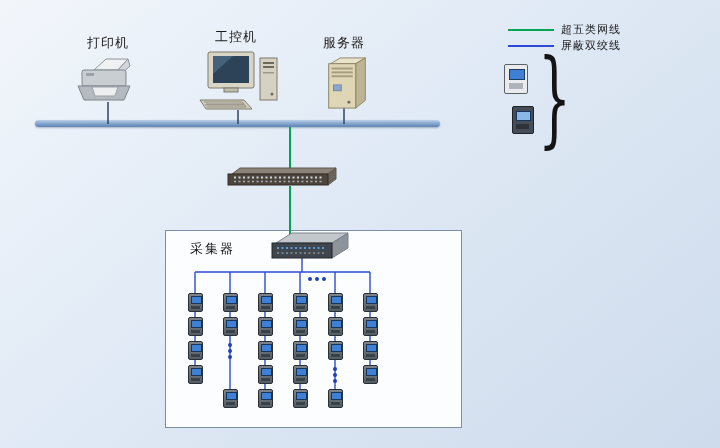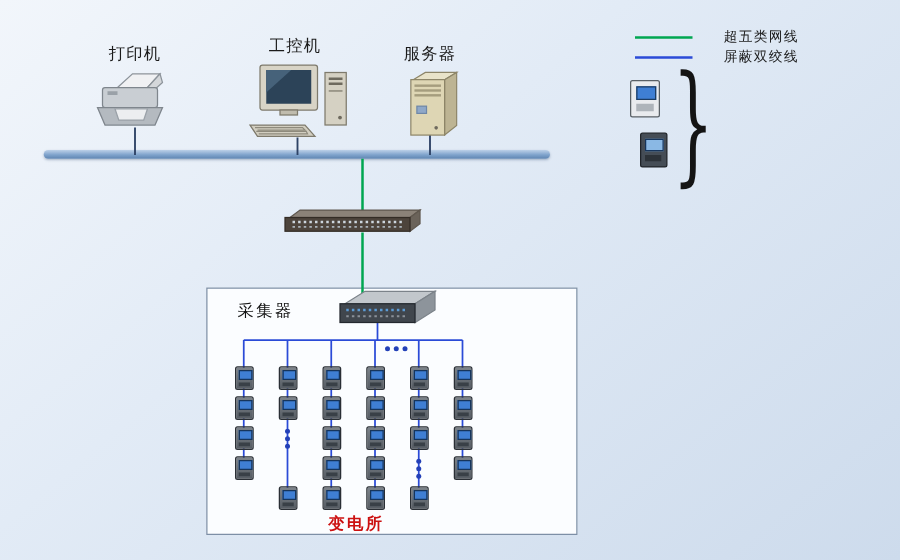--- a/index.html
+++ b/index.html
@@ -59,21 +59,21 @@
   .meter::after {
     content:""; position:absolute; left:2px; bottom:2px; width:9px; height:3px;
     background:#394047;
   }
 
   .wire-dot { position:absolute; width:4px; height:4px; border-radius:50%; background:#2340b8; }
 
   
   .legend-row { position:absolute; left:508px; display:flex; align-items:center; }
   .legend-swatch { width:46px; height:2px; }
-  .legend-text { margin-left:25px; font-size:11px; color:#1a1a1a; letter-spacing:1px; white-space:nowrap; }
+  .legend-text { margin-left:7px; font-size:11px; color:#1a1a1a; letter-spacing:1px; white-space:nowrap; }
 
   
   .sm-meter { position:absolute; border-radius:2px; }
   #sm-a { left:504px; top:64px; width:24px; height:30px; background:#e9ebee; border:1px solid #596066; }
   #sm-a::before { content:""; position:absolute; left:4px; top:4px; width:14px; height:9px; background:#3f7fd4; border:1px solid #1c3c63; }
   #sm-a::after  { content:""; position:absolute; left:4px; bottom:4px; width:14px; height:6px; background:#aeb4ba; }
   #sm-b { left:512px; top:106px; width:22px; height:28px; background:#454d56; border:1px solid #1f2328; }
   #sm-b::before { content:""; position:absolute; left:3px; top:4px; width:13px; height:8px; background:#8ab8e4; border:1px solid #16355c; }
   #sm-b::after  { content:""; position:absolute; left:3px; bottom:4px; width:13px; height:5px; background:#2c3238; }
 
@@ -170,21 +170,20 @@
   <div class="abs" style="left:268px; top:232px;">
     <svg width="84" height="30" viewBox="0 0 84 30" xmlns="http://www.w3.org/2000/svg">
       <path d="M8 11 L24 1 L80 1 L64 11 Z" fill="#c2c7cc" stroke="#7c838a"></path>
       <path d="M64 11 L80 1 L80 16 L64 26 Z" fill="#8d949b" stroke="#7c838a"></path>
       <rect x="4" y="11" width="60" height="15" fill="#40464d" stroke="#24292f"></rect>
       <line x1="9" y1="16" x2="58" y2="16" stroke="#5b9bd5" stroke-width="2" stroke-dasharray="2 2.5"></line>
       <line x1="9" y1="21" x2="58" y2="21" stroke="#8a9199" stroke-width="1.5" stroke-dasharray="2 2.5"></line>
     </svg>
   </div>
 
-  <div id="substation-label" style="color: rgb(204, 17, 17);">变电所</div>
 
   <div class="legend-row" style="top:22px;">
     <div class="legend-swatch" id="swatch-0" style="background: rgb(0, 166, 81);"></div>
     <div class="legend-text">超五类网线</div>
   </div>
   <div class="legend-row" style="top:38px;">
     <div class="legend-swatch" id="swatch-1" style="background: rgb(43, 75, 215);"></div>
     <div class="legend-text">屏蔽双绞线</div>
   </div>
 

